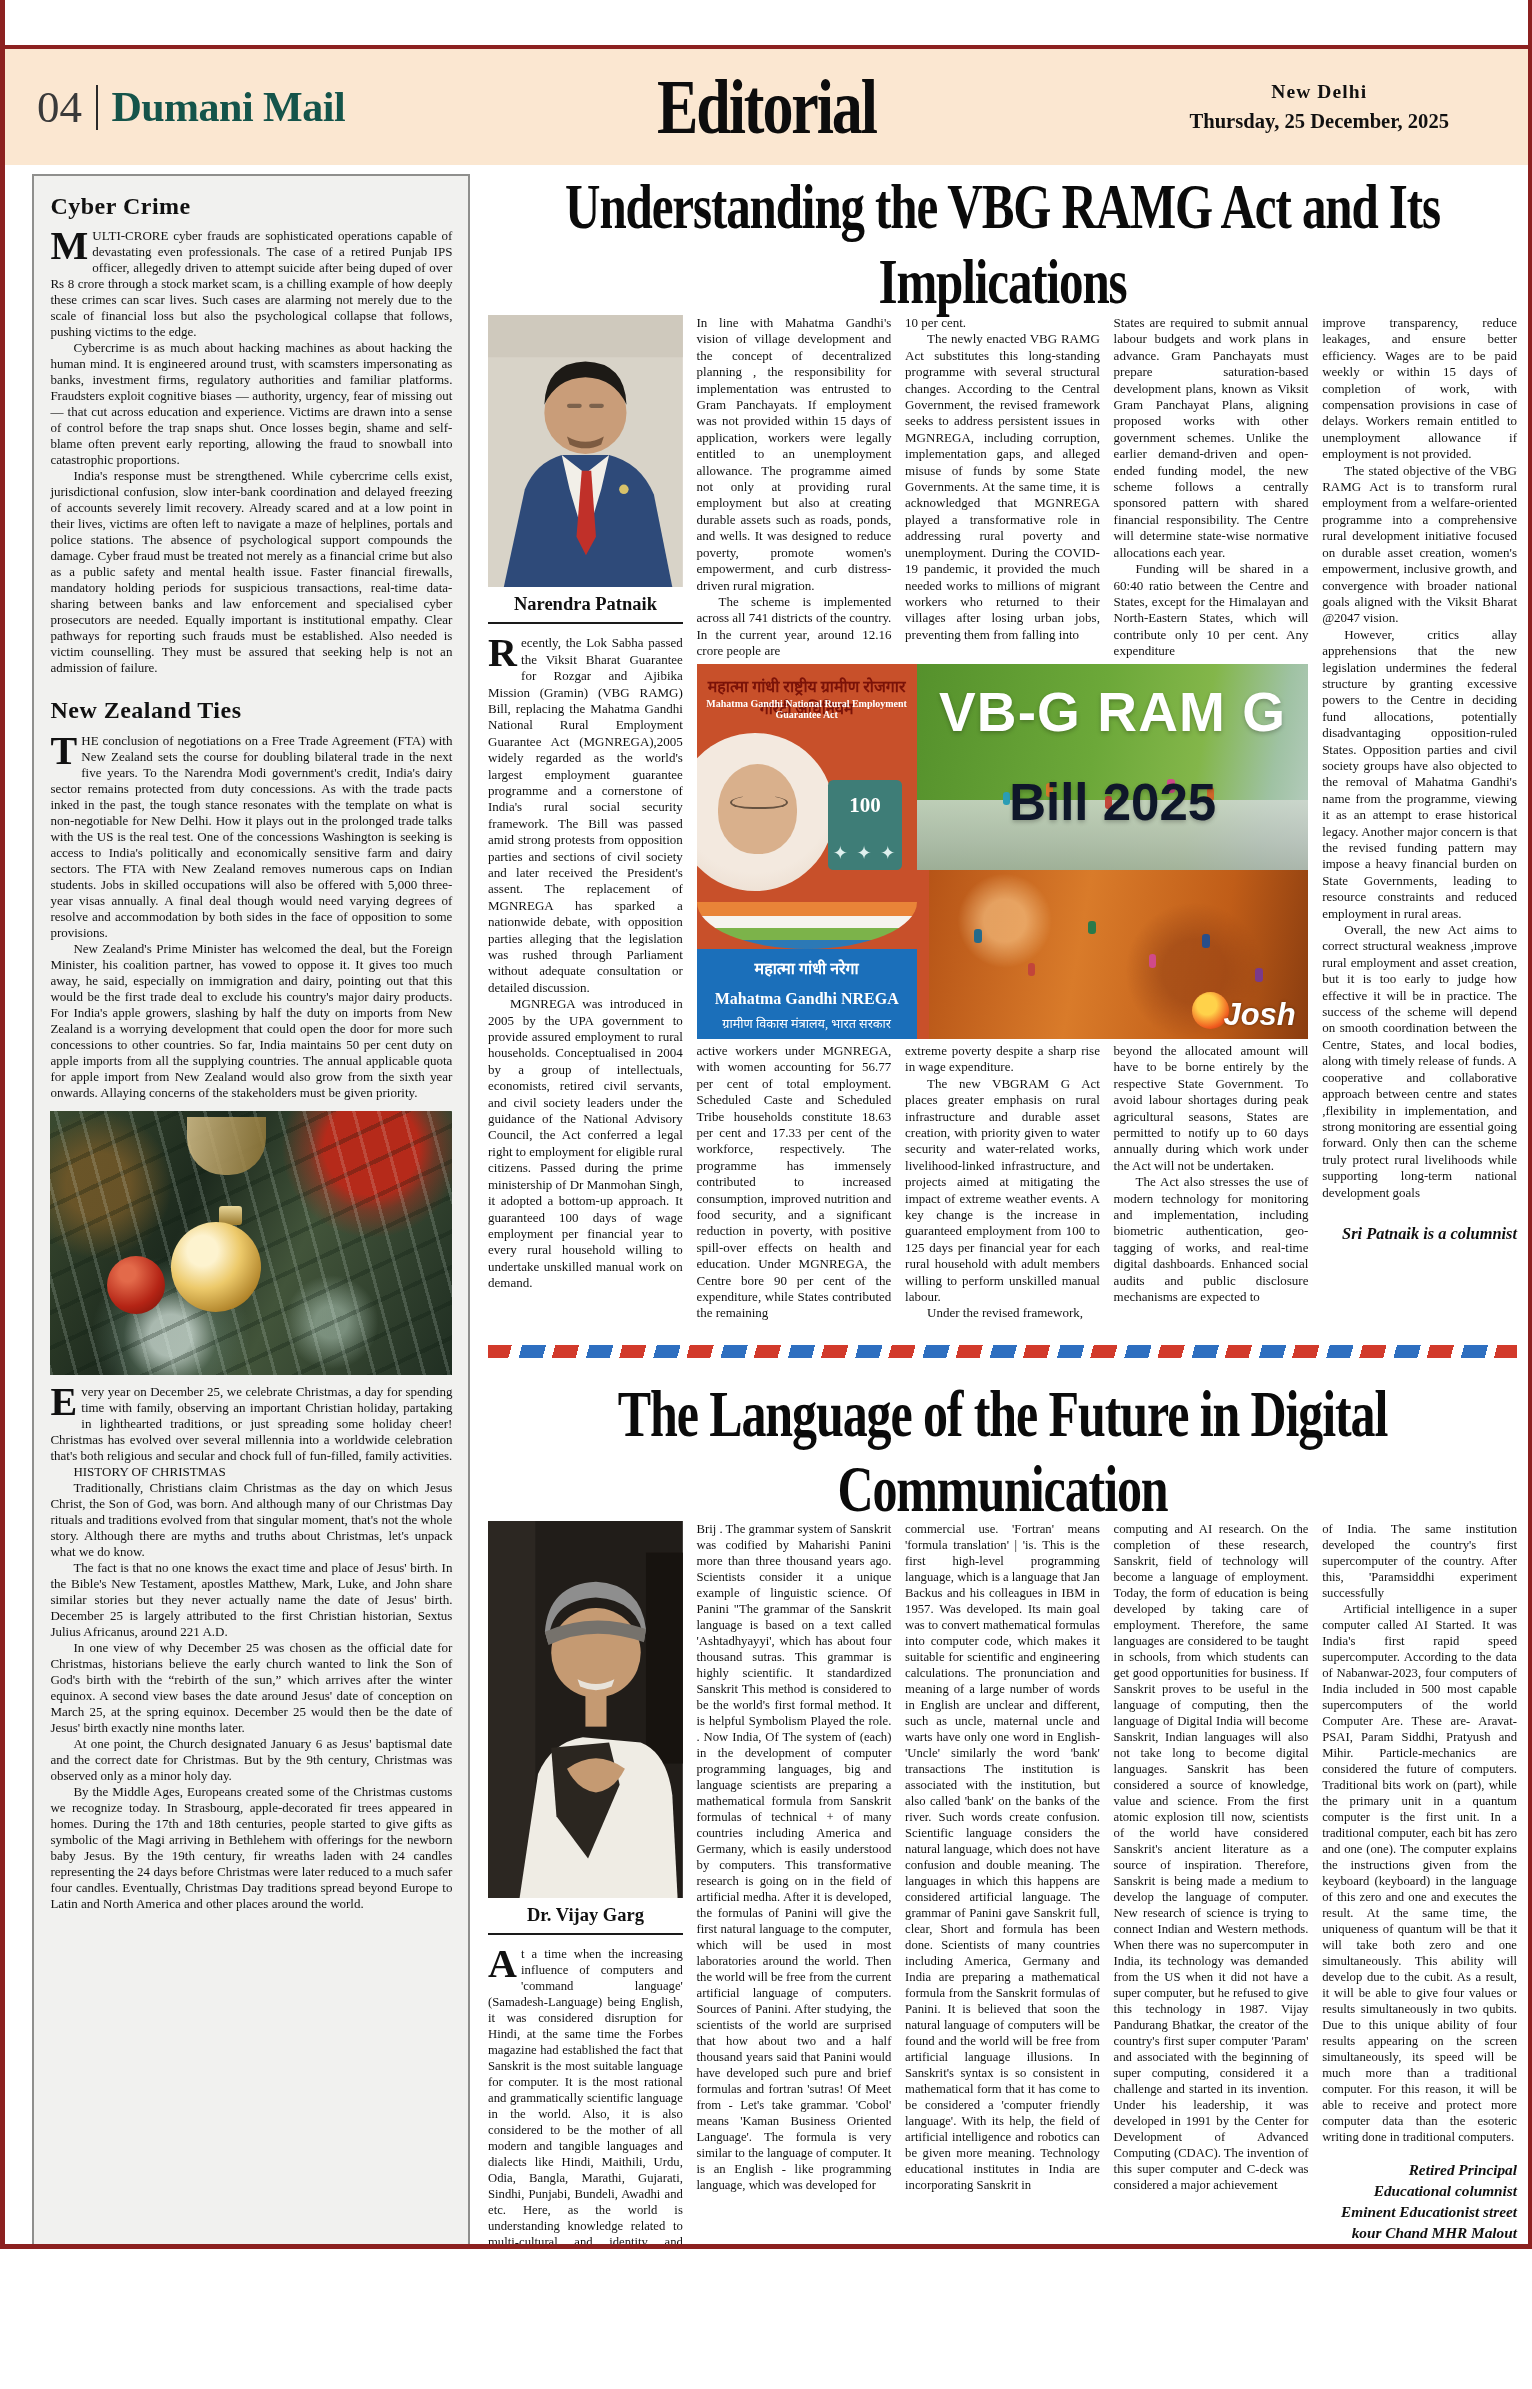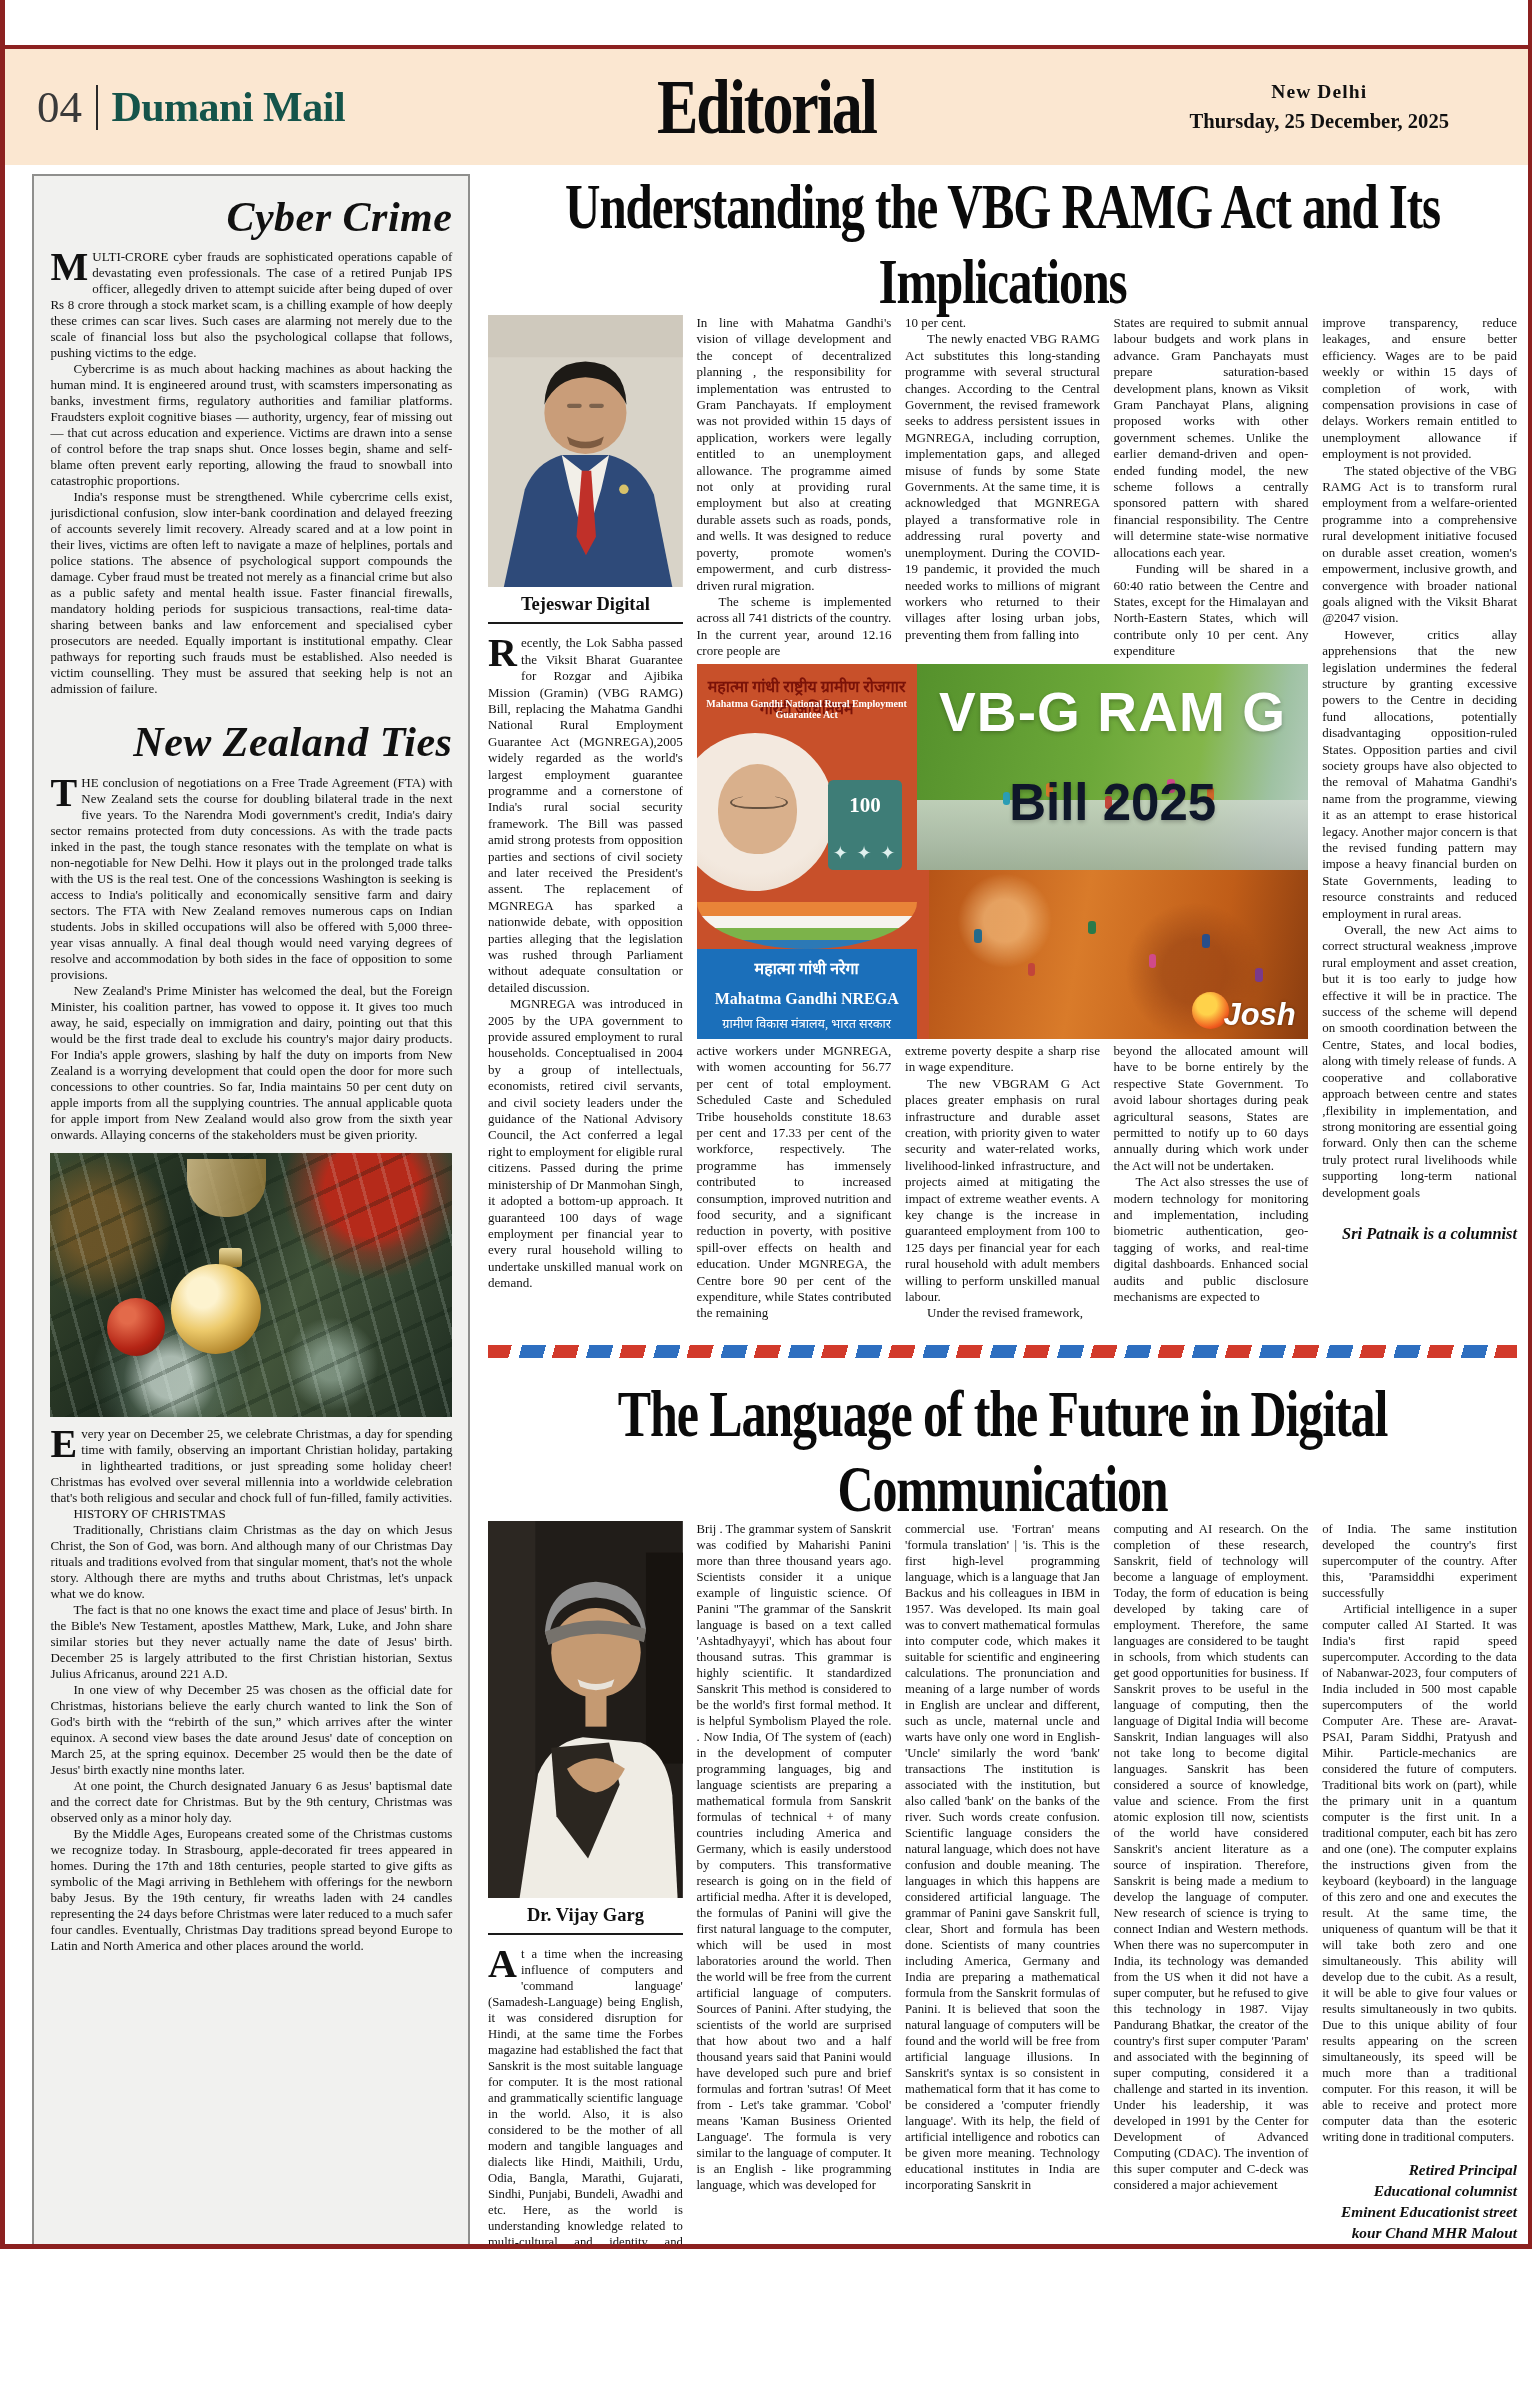--- a/index.html
+++ b/index.html
@@ -15,21 +15,21 @@
   .mh-name { font-size:42px; font-weight:700; color:#15544a; padding-left:13.7px; letter-spacing:-0.5px; }
   .mh-center { position:absolute; left:50%; transform:translateX(-50%) scaleY(1.25); font-size:62px; font-weight:700;
                letter-spacing:-2.1px; color:#0d0d0d; }
   .mh-right { margin-left:auto; margin-right:79px; text-align:center; font-weight:700; color:#111; }
   .mh-city { font-size:19.5px; letter-spacing:1.1px; }
   .mh-date { font-size:20.6px; margin-top:7.4px; }
 
   
   .sidebar { position:absolute; left:27.4px; top:174px; width:438px; height:2185px; background:#f1f1ef;
              border:2.6px solid #8f8f8d; padding:7.4px 16px; overflow:hidden; }
-  .sb-title { text-align:right; font-size:42px; font-weight:700; letter-spacing:0.5px; margin:9.5px 0 8.4px;font-style:italic; }
+  .sb-title { text-align:left; font-size:24px; font-weight:700; letter-spacing:0.5px; margin:9.5px 0 8.4px; }
   .sb-body .para { font-size:13px; line-height:16px; text-align:justify; }
   .sb-body .para + .para { text-indent:23px; }
   .dropcap { float:left; font-size:40px; line-height:31px; font-weight:700; padding:2.1px 4.2px 0 0; }
   .dropcap:empty { display:none; }
   .xmas-img { position:relative; width:100%; height:264px; margin:10.6px 0 8.4px; overflow:hidden;
       background:
         radial-gradient(circle at 80% 14%, #b52a1a 0 47px, rgba(181,42,26,.45) 63px, rgba(0,0,0,0) 90px),
         radial-gradient(circle at 12% 28%, rgba(120,90,40,.8) 0 32px, rgba(0,0,0,0) 74px),
         radial-gradient(circle at 30% 85%, rgba(214,230,222,.75) 0 21px, rgba(120,150,130,.35) 47px, rgba(0,0,0,0) 79px),
         radial-gradient(circle at 70% 80%, rgba(190,215,200,.5) 0 16px, rgba(0,0,0,0) 47px),
@@ -187,21 +187,21 @@
           <path d="M30 515 L70 330 Q90 280 140 265 L230 265 Q290 280 315 340 L350 515 Z" fill="#2e4a79"></path>
           <path d="M140 265 L185 300 L230 265 L215 330 L185 430 L155 330 Z" fill="#f2efe8"></path>
           <path d="M178 295 L196 295 L205 420 L186 455 L168 420 Z" fill="#c03029"></path>
           <circle cx="185" cy="185" r="78" fill="#c99d79"></circle>
           <path d="M107 170 Q110 90 185 88 Q260 90 263 170 Q240 120 185 118 Q130 120 107 170Z" fill="#1d1a16"></path>
           <path d="M150 230 Q185 250 220 230 L215 245 Q185 260 155 245Z" fill="#7d5b41"></path>
           <rect x="150" y="168" width="28" height="8" rx="4" fill="#4a3b2e" opacity=".6"></rect>
           <rect x="192" y="168" width="28" height="8" rx="4" fill="#4a3b2e" opacity=".6"></rect>
           <circle cx="258" cy="330" r="9" fill="#d8c26a"></circle>
         </svg>
-        <div class="byline">Tejeswar Digital</div>
+        <div class="byline">Narendra Patnaik</div>
         <div>
             <div class="para"><span class="dropcap">R</span><span>ecently, the Lok Sabha passed the Viksit Bharat Guarantee for Rozgar and Ajibika Mission (Gramin) (VBG RAMG) Bill, replacing the Mahatma Gandhi National Rural Employment Guarantee Act (MGNREGA),2005 widely regarded as the world's largest employment guarantee programme and a cornerstone of India's rural social security framework. The Bill was passed amid strong protests from opposition parties and sections of civil society and later received the President's assent. The replacement of MGNREGA has sparked a nationwide debate, with opposition parties alleging that the legislation was rushed through Parliament without adequate consultation or detailed discussion.</span></div>
             <div class="para"><span>MGNREGA was introduced in 2005 by the UPA government to provide assured employment to rural households. Conceptualised in 2004 by a group of intellectuals, economists, retired civil servants, and civil society leaders under the guidance of the National Advisory Council, the Act conferred a legal right to employment for eligible rural citizens. Passed during the prime ministership of Dr Manmohan Singh, it adopted a bottom-up approach. It guaranteed 100 days of wage employment per financial year to every rural household willing to undertake unskilled manual work on demand.</span></div>
           </div>
       </div>
 
       <div class="c2t">
           <div class="para"><span>In line with Mahatma Gandhi's vision of village development and the concept of decentralized planning , the responsibility for implementation was entrusted to Gram Panchayats. If employment was not provided within 15 days of application, workers were legally entitled to an unemployment allowance. The programme aimed not only at providing rural employment but also at creating durable assets such as roads, ponds, and wells. It was designed to reduce poverty, promote women's empowerment, and curb distress-driven rural migration.</span></div>
           <div class="para"><span>The scheme is implemented across all 741 districts of the country. In the current year, around 12.16 crore people are</span></div>
         </div>

